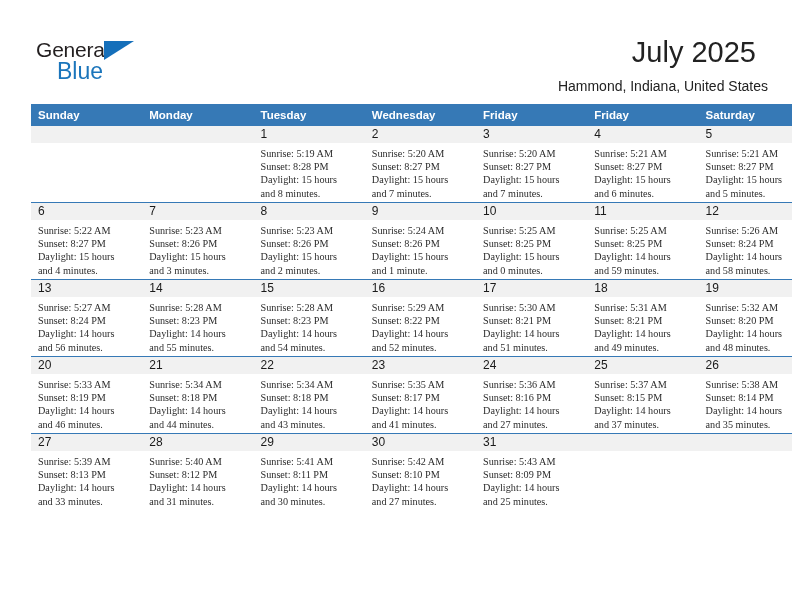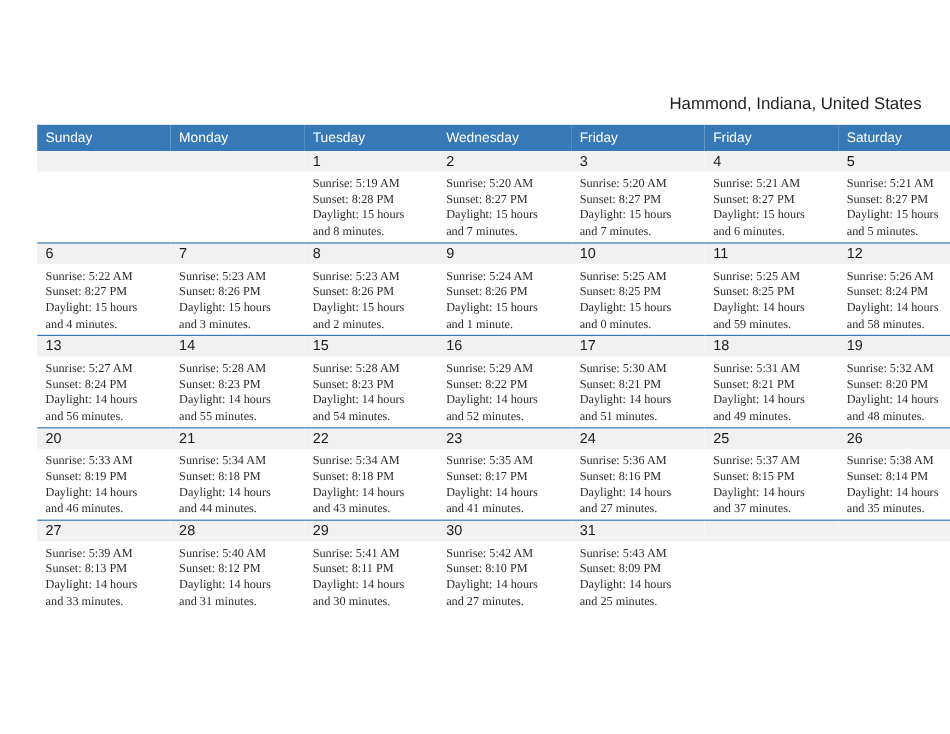--- a/index.html
+++ b/index.html
@@ -88,21 +88,21 @@
     left: 31px;
     top: 104px;
     width: 730px;
     border-collapse: collapse;
     table-layout: fixed;
   }
   .calendar th {
     background: #3679b6;
     color: #ffffff;
     font-size: 11.5px;
-    font-weight: normal;
+    font-weight: bold;
     text-align: left;
     padding: 5px 0 5px 7px;
     height: 11px;
     width: 104.28px;
   }
   .calendar td {
     vertical-align: top;
     padding: 0;
     border-top: 1.6px solid #3679b6;
     height: 76px;
@@ -136,21 +136,27 @@
     white-space: nowrap;
   }
 </style>
 </head>
 <body>
 
 <div class="page">
 
   <div class="header">
 
-
+    <div class="logo">
+      <span class="logo-general">General</span>
+      <span class="logo-tri"></span>
+      <span class="logo-blue">Blue</span>
+    </div>
+
+    <div class="title">July 2025</div>
     <div class="subtitle">Hammond, Indiana, United States</div>
   </div>
 
   <table class="calendar">
     <thead>
       <tr>
         <th>Sunday</th>
         <th>Monday</th>
         <th>Tuesday</th>
         <th>Wednesday</th>

